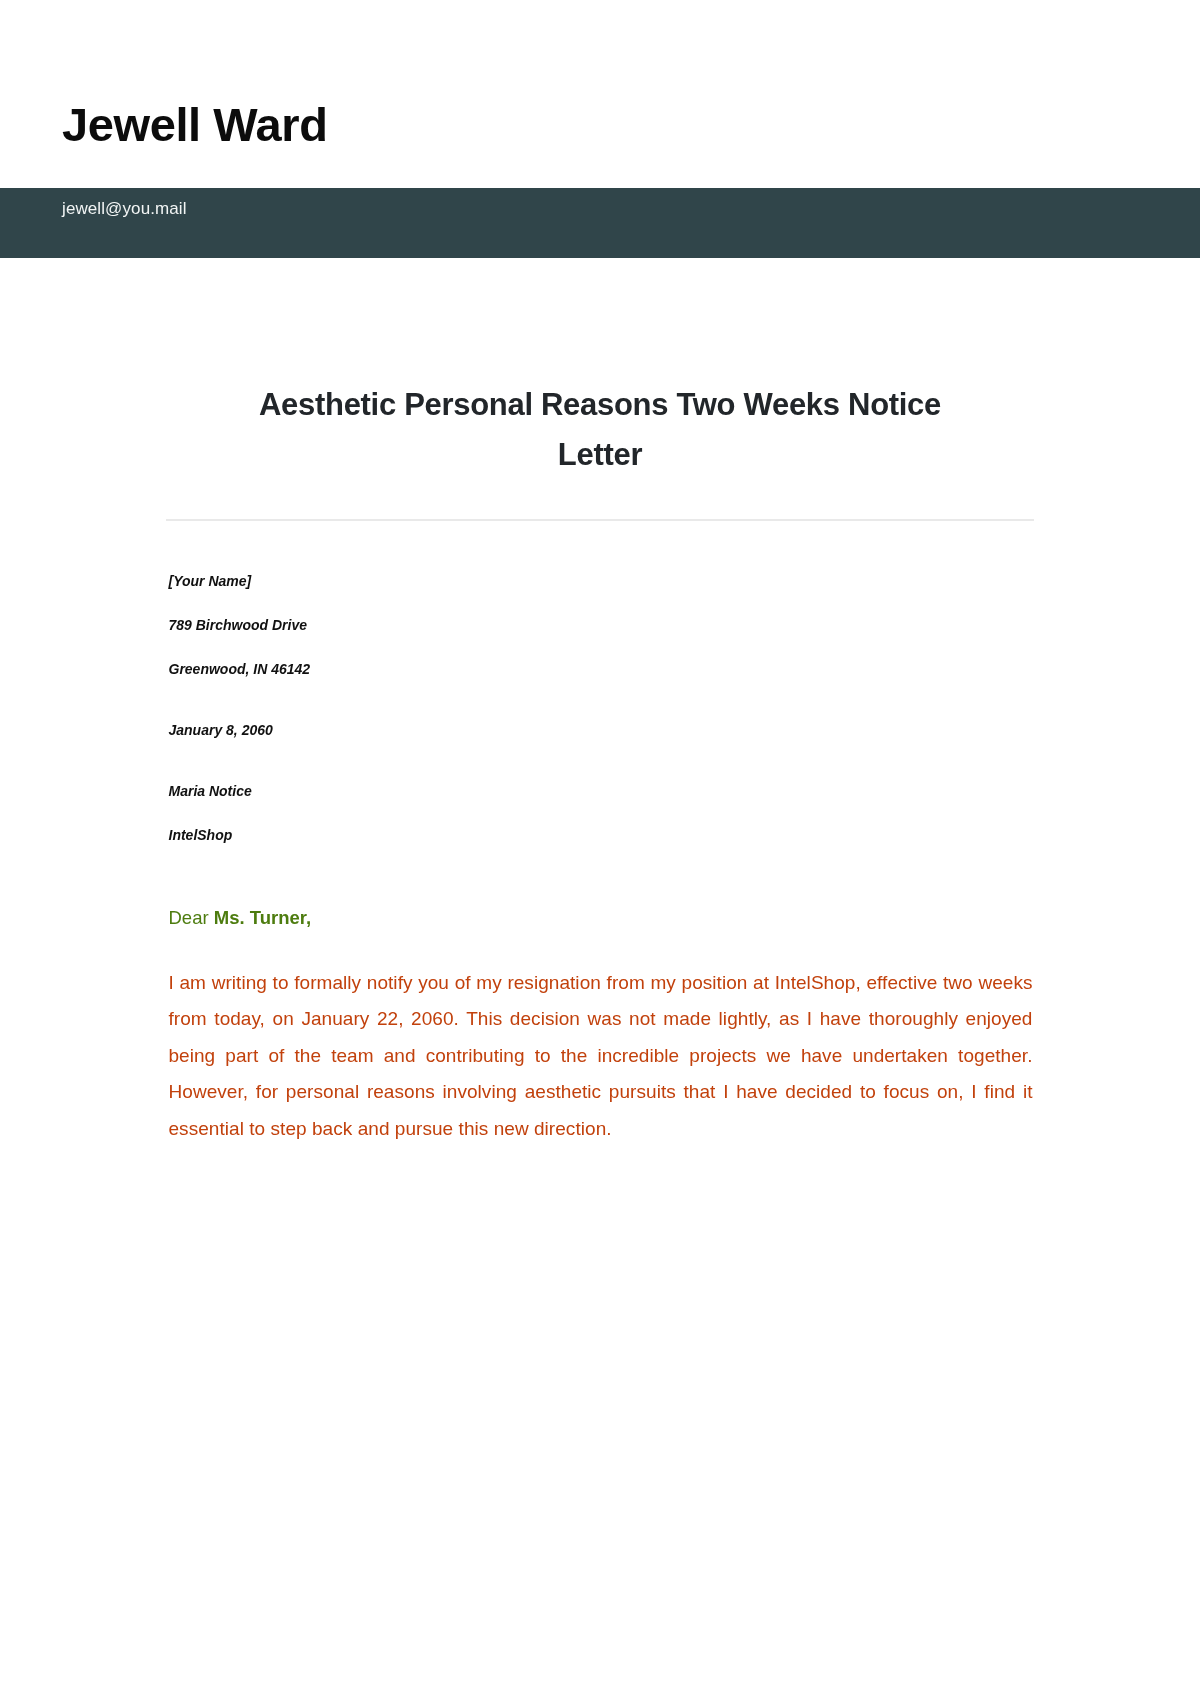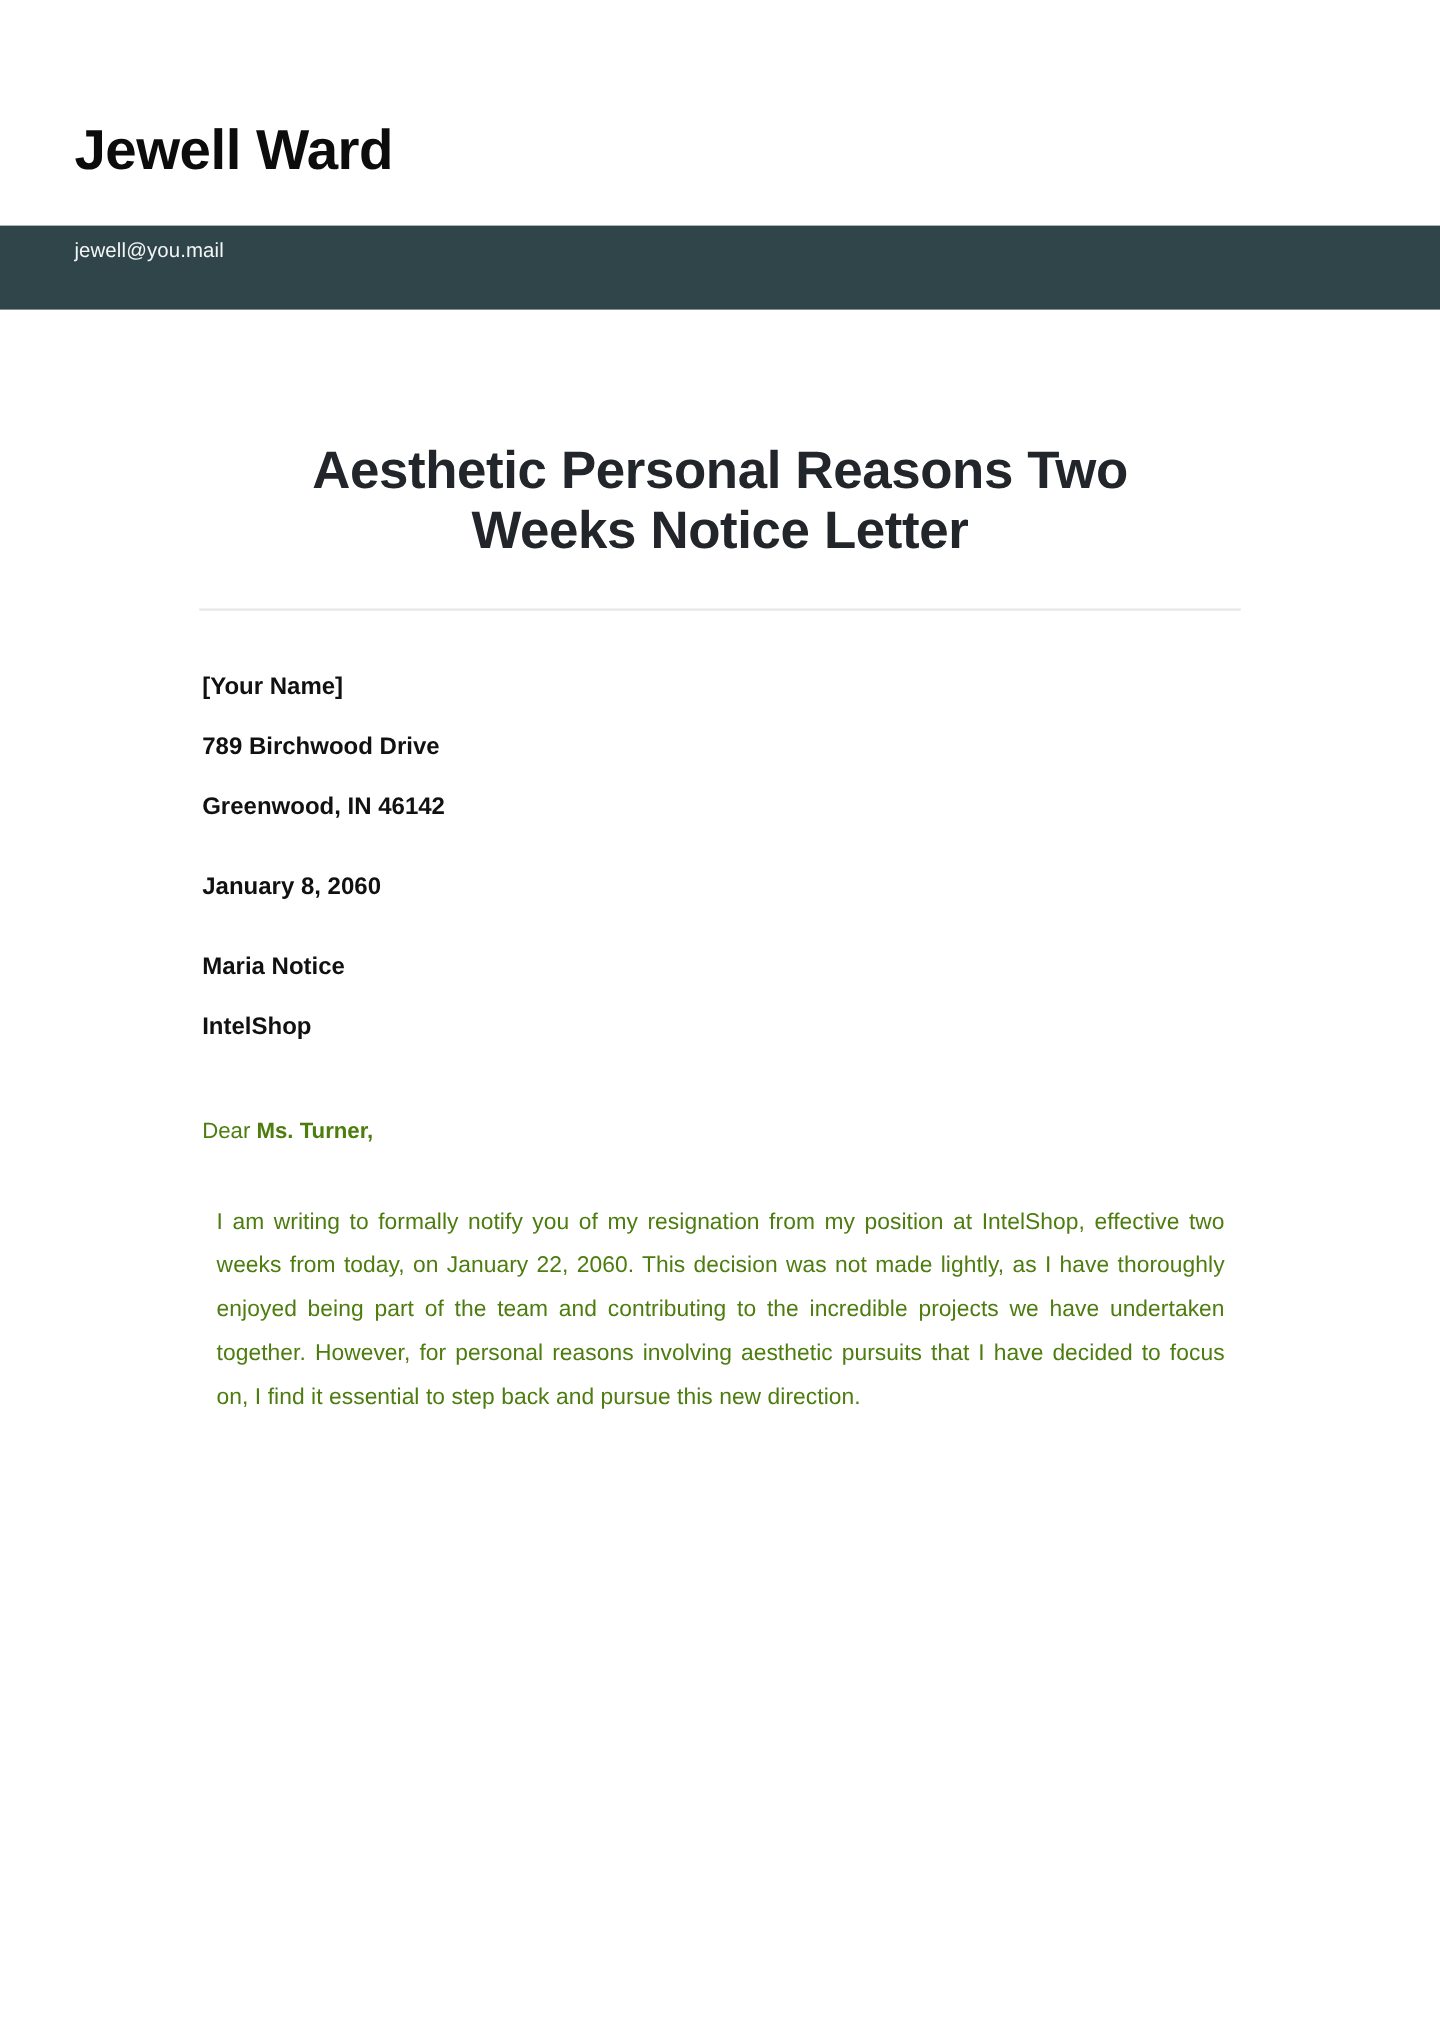--- a/index.html
+++ b/index.html
@@ -59,70 +59,71 @@
 
   
   .doc {
     position: absolute;
     top: 258px;
     left: 0;
     width: 1200px;
   }
 
   .doc-title {
-    margin: 0;
+    margin: 12px;
     padding: 110px 205px 0 205px;
     text-align: center;
-    font-size: 44px;
+    font-size: 31px;
     line-height: 50px;
     font-weight: 700;
     letter-spacing: -0.3px;
     color: #22262a;
   }
 
   .title-rule {
     margin: 39px auto 0 auto;
     width: 868px;
     height: 2px;
     background: #e9e9e9;
   }
 
   .letter-block {
     width: 864px;
     margin: 0 auto;
     padding-left: 1px;
   }
 
   .addr-line {
-    font-size: 20px;
+    font-size: 14px;
     font-weight: 700;
     line-height: 1;
     color: #111111;
     margin: 0;
+    font-style: italic;
   }
   .sp-30 { height: 30px; }
   .sp-37 { height: 37px; }
   .sp-47 { height: 47px; }
   .sp-53 { height: 53px; }
 
   .salutation {
     font-size: 18.5px;
     font-weight: 400;
     line-height: 1;
     color: #4d7c0f;
     margin: 0;
   }
   .salutation b { font-weight: 700; }
 
   .body-par {
     font-size: 19px;
     font-weight: 400;
     line-height: 36.5px;
-    color: #4d7c0f;
-    margin: 12px;
+    color: #c2410c;
+    margin: 0;
     text-align: justify;
     text-justify: inter-word;
     letter-spacing: 0.05px;
   }
 </style>
 </head>
 <body>
 
 <div class="letterhead"></div>
 <div class="letterhead-name" style="color: rgb(12, 12, 12);">Jewell Ward</div>

